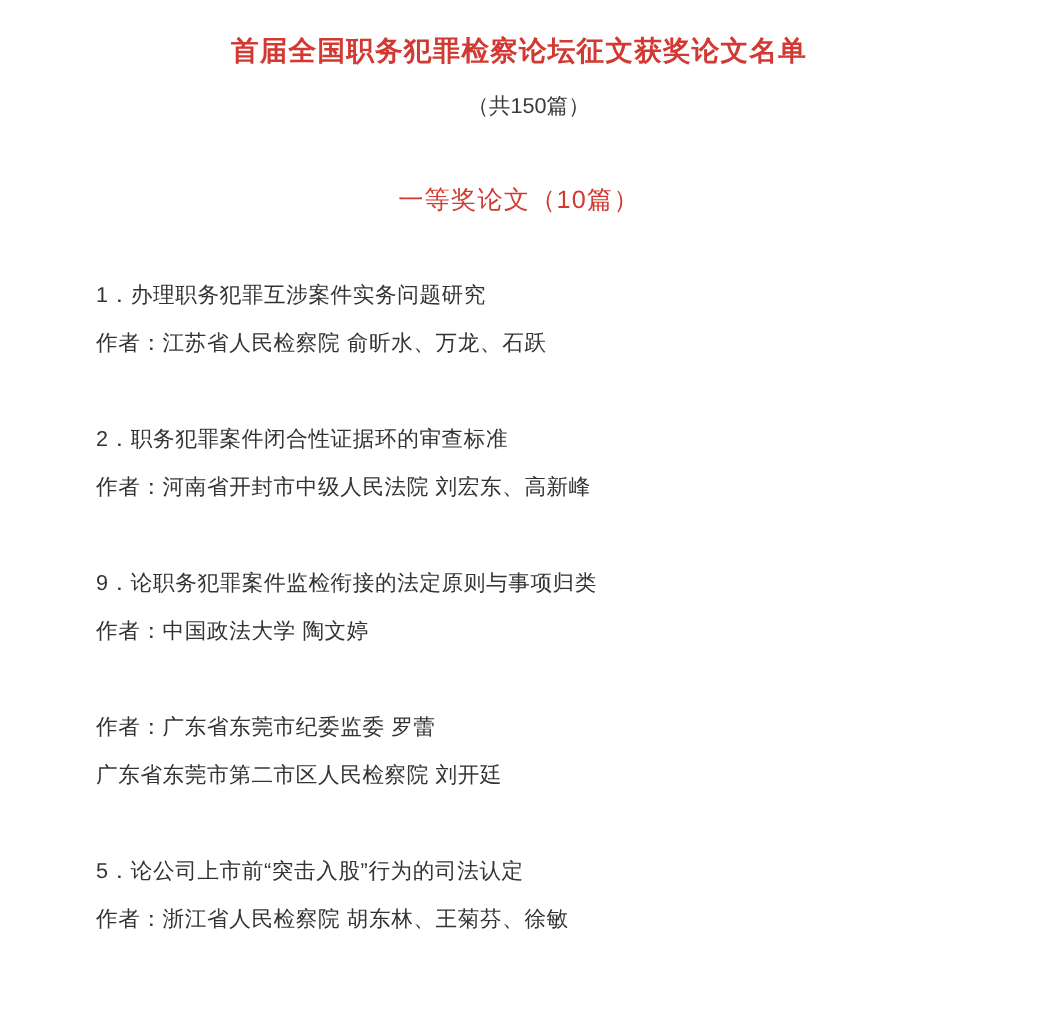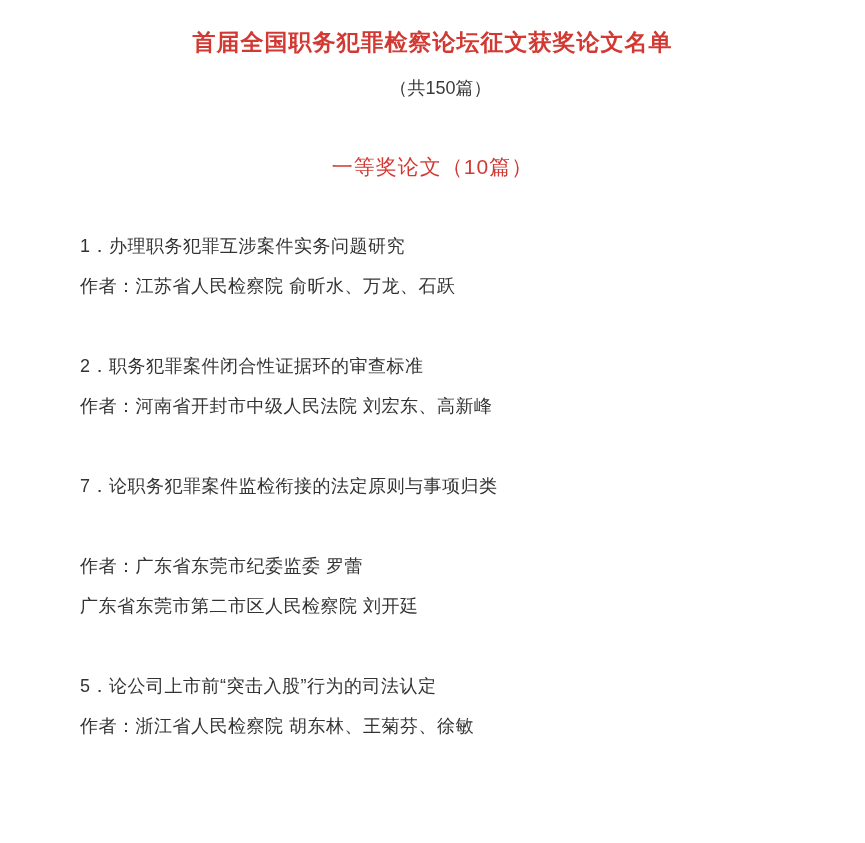--- a/index.html
+++ b/index.html
@@ -72,21 +72,22 @@
   <div class="entries">
       <div class="entry">
         <p class="entry-line">1．办理职务犯罪互涉案件实务问题研究</p>
         <p class="entry-line">作者：江苏省人民检察院 俞昕水、万龙、石跃</p>
       </div>
       <div class="entry">
         <p class="entry-line">2．职务犯罪案件闭合性证据环的审查标准</p>
         <p class="entry-line">作者：河南省开封市中级人民法院 刘宏东、高新峰</p>
       </div>
       <div class="entry">
-        <p class="entry-line">7．论职务犯罪案件监检衔接的法定原则与事项归类</p>
+        <p class="entry-line">9．论职务犯罪案件监检衔接的法定原则与事项归类</p>
+        <p class="entry-line">作者：中国政法大学 陶文婷</p>
       </div>
       <div class="entry">
         <p class="entry-line">作者：广东省东莞市纪委监委 罗蕾</p>
         <p class="entry-line">广东省东莞市第二市区人民检察院 刘开廷</p>
       </div>
       <div class="entry">
         <p class="entry-line">5．论公司上市前“突击入股”行为的司法认定</p>
         <p class="entry-line">作者：浙江省人民检察院 胡东林、王菊芬、徐敏</p>
       </div>
     </div>

